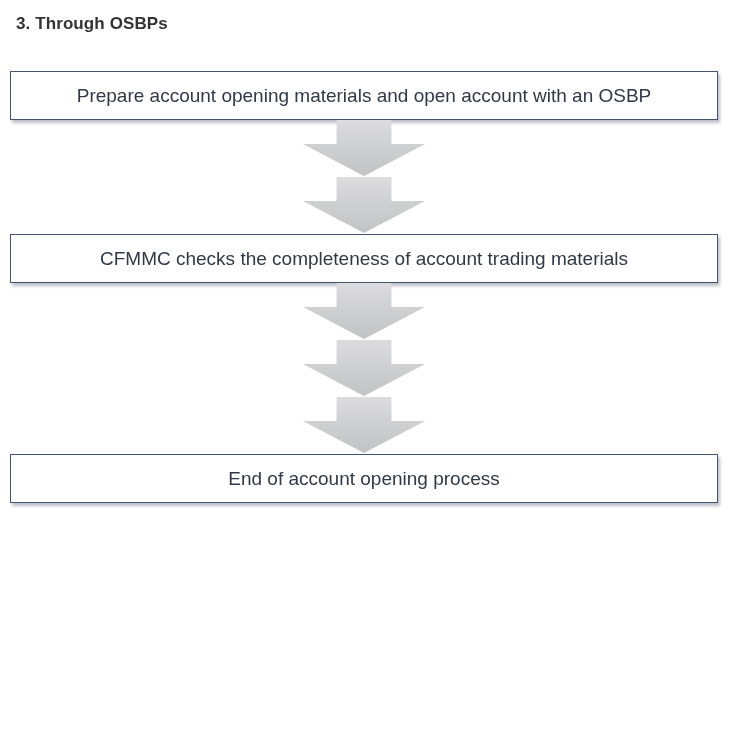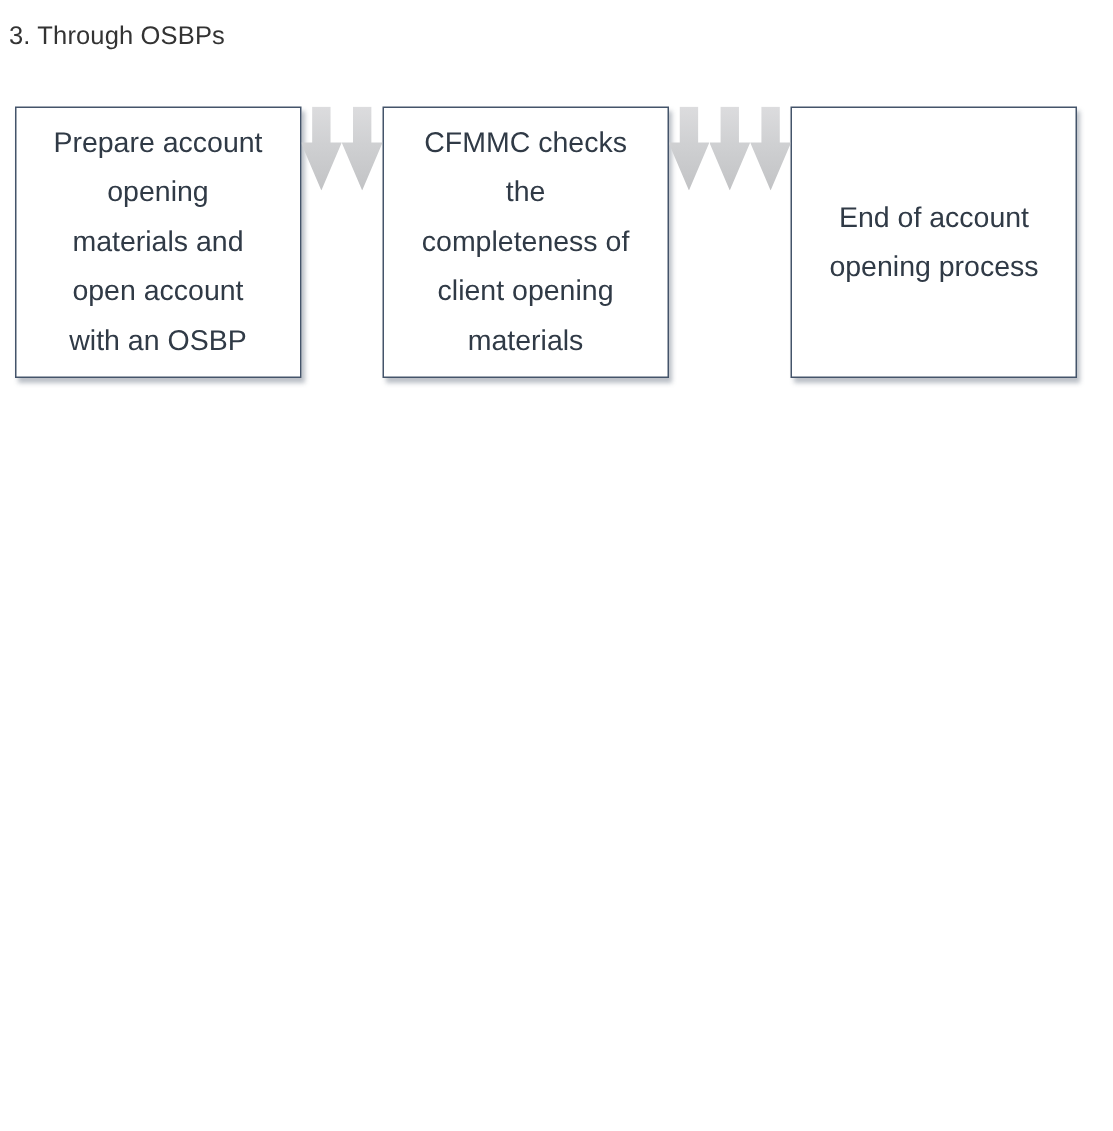--- a/index.html
+++ b/index.html
@@ -16,31 +16,31 @@
     font-family: "Liberation Sans", sans-serif;
   }
   .page {
     position: relative;
     width: 742px;
     height: 754px;
     background: var(--background);
     overflow: hidden;
   }
   .section-title {
-    margin: 14px 0 0 6px;
+    margin: 14px 0 0 16px;
     font-size: 17px;
-    font-weight: 400;
+    font-weight: 700;
     color: var(--title-text);
     letter-spacing: 0.1px;
   }
   .flow {
     margin: 37px 0 0 10px;
     width: 708px;
     display: flex;
-    flex-direction: row;
+    flex-direction: column;
   }
   .flow-box {
     width: 708px;
     background: #ffffff;
     border: 1px solid var(--border);
     box-shadow: 2px 3px 3px rgba(105, 115, 130, 0.45);
     display: flex;
     align-items: center;
     justify-content: center;
     padding: 7px 20px;
@@ -83,21 +83,21 @@
     <div class="arrow-gap">
       <div class="block-arrow"></div>
     </div>
 
 
     <div class="arrow-gap">
       <div class="block-arrow"></div>
     </div>
 
     <div class="flow-box">
-      <span class="box-label">CFMMC checks the completeness of client opening materials</span>
+      <span class="box-label">CFMMC checks the completeness of account trading materials</span>
     </div>
 
     <div class="arrow-gap">
       <div class="block-arrow"></div>
     </div>
 
 
     <div class="arrow-gap">
       <div class="block-arrow"></div>
     </div>

